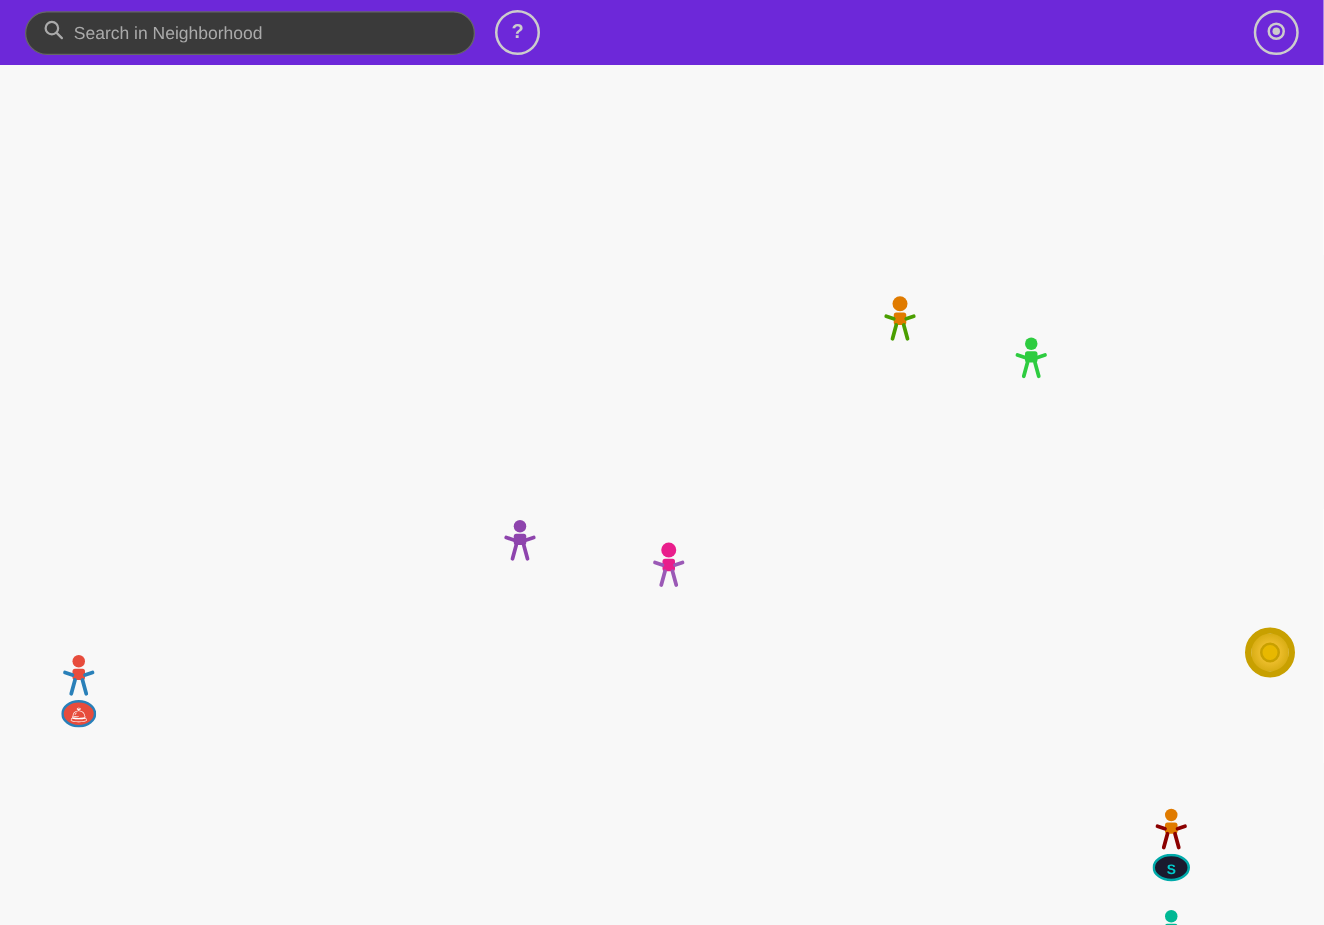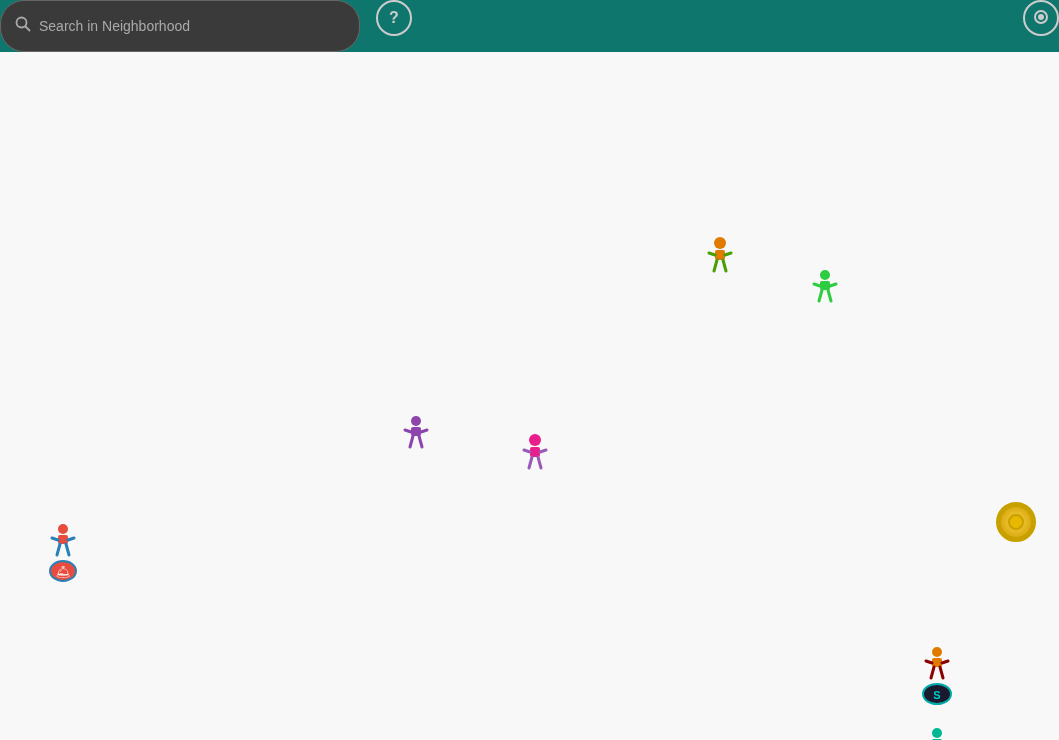--- a/index.html
+++ b/index.html
@@ -8,23 +8,24 @@
       height: 740px;
       background: #ffffff;
       overflow: hidden;
       font-family: Arial, sans-serif;
     }
 
     
     #toolbar {
       width: 100%;
       height: 52px;
-      background: #0f766e;
-      display: flex;
-      padding: 0 0;
+      background: #6d28d9;
+      display: flex;
+      align-items: center;
+      padding: 0 20px;
       gap: 16px;
       position: relative;
       z-index: 10;
     }
 
     #search-container {
       display: flex;
       align-items: center;
       background: #3a3a3a;
       border: 1.5px solid #666;

